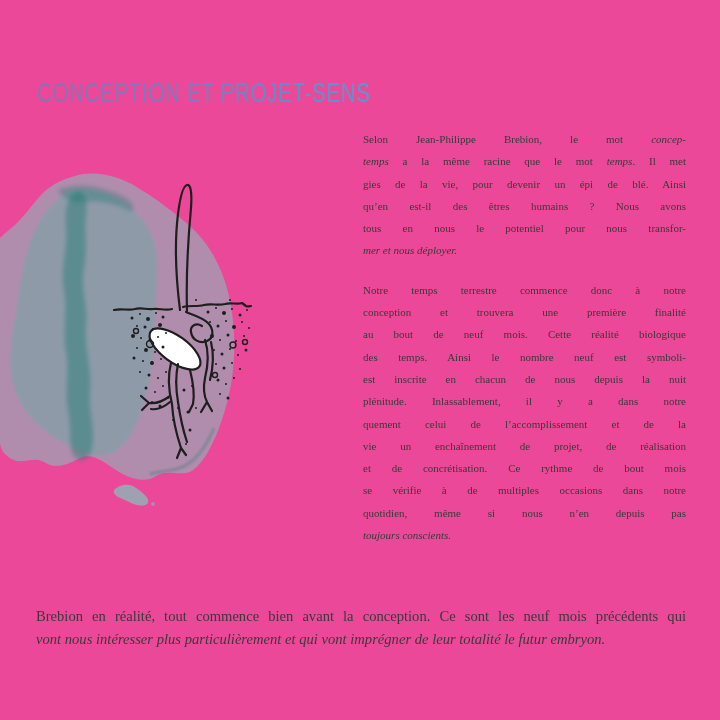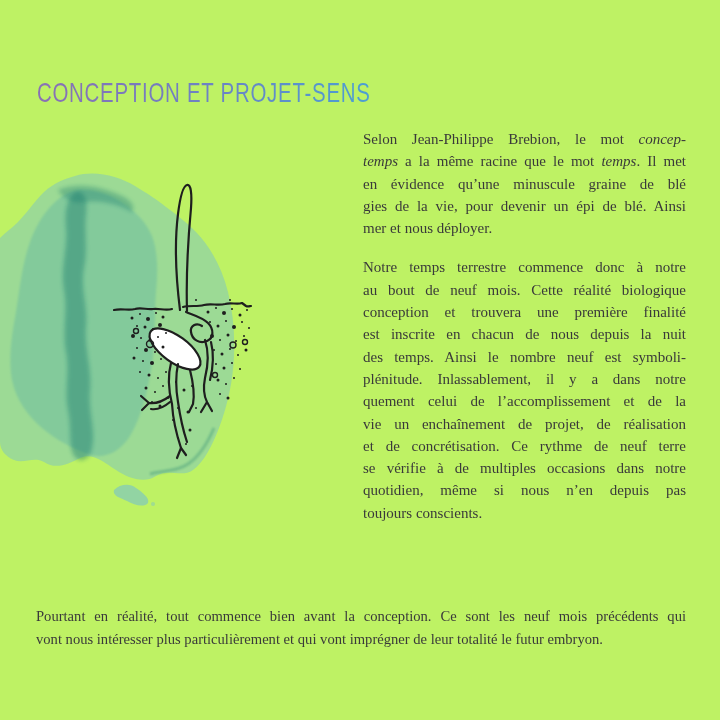--- a/index.html
+++ b/index.html
@@ -1,19 +1,19 @@
 <!DOCTYPE html>
 <html lang="fr" style="--ink: #3a3a3a; --title-start: #8a70b4; --title-end: #4b9fd3; --wc-light: #7fc7bd; --wc-mid: #5bb1a5; --wc-dark: #17796d; --wc-ink: #1e1e1e;"><head>
 <meta charset="utf-8">
 <style>
   html,body{margin:0;padding:0;background:#ffffff;}
   .page{
     position:relative;
     width:720px;height:720px;
-    background:#bef264;
+    background:#ec4899;
     overflow:hidden;
     font-family:"Liberation Serif", serif;
     color:var(--ink,#3a3a3a);
   }
   
   .title{
     position:absolute;left:37px;top:79px;
     margin:0;
     font-family:"Liberation Sans", sans-serif;
     font-weight:400;
@@ -25,29 +25,29 @@
     background:linear-gradient(90deg, var(--title-start,#8a70b4) 0%, #6b84c4 55%, var(--title-end,#4b9fd3) 100%);
     -webkit-background-clip:text;
     background-clip:text;
     color:transparent;
   }
   
   .illus{position:absolute;left:0;top:148px;width:270px;height:390px;}
   
   .column{
     position:absolute;left:363px;top:128px;width:323px;
-    font-size:15px;line-height:22.3px;
+    font-size:11px;line-height:22.3px;
   }
   .para{margin:0 0 17px 0;}
   .para:last-child{margin-bottom:16px;}
   .tline{
     text-align:justify;
     text-align-last:justify;
   }
-  .tline.last{text-align-last:left;}
+  .tline.last{text-align-last:left;font-style:italic;}
   .tline em{font-style:italic;}
   
   .footer-para{
     position:absolute;left:36px;top:605px;width:650px;
     font-size:14.6px;line-height:23.4px;
   }
 </style>
 </head>
 <body>
 
@@ -182,38 +182,39 @@
           <circle cx="245" cy="342" r="2.5"></circle>
           <circle cx="215" cy="375" r="2.5"></circle>
       </g>
     </g>
   </svg>
 
   <div class="column">
     <div class="para">
         <div class="tline"><span>Selon Jean-Philippe Brebion, le mot </span><em>concep-</em></div>
         <div class="tline"><em>temps</em><span> a la même racine que le mot </span><em>temps</em><span>. Il met</span></div>
-        <div class="tline"><span>en évidence qu’une minuscule graine de blé</span></div>
         <div class="tline"><span>gies de la vie, pour devenir un épi de blé. Ainsi</span></div>
+        <div class="tline"><span>qu’en est-il des êtres humains ? Nous avons</span></div>
+        <div class="tline"><span>tous en nous le potentiel pour nous transfor-</span></div>
         <div class="tline last"><span>mer et nous déployer.</span></div>
       </div>
     <div class="para">
         <div class="tline"><span>Notre temps terrestre commence donc à notre</span></div>
+        <div class="tline"><span>conception et trouvera une première finalité</span></div>
         <div class="tline"><span>au bout de neuf mois. Cette réalité biologique</span></div>
-        <div class="tline"><span>conception et trouvera une première finalité</span></div>
+        <div class="tline"><span>des temps. Ainsi le nombre neuf est symboli-</span></div>
         <div class="tline"><span>est inscrite en chacun de nous depuis la nuit</span></div>
-        <div class="tline"><span>des temps. Ainsi le nombre neuf est symboli-</span></div>
         <div class="tline"><span>plénitude. Inlassablement, il y a dans notre</span></div>
         <div class="tline"><span>quement celui de l’accomplissement et de la</span></div>
         <div class="tline"><span>vie un enchaînement de projet, de réalisation</span></div>
-        <div class="tline"><span>et de concrétisation. Ce rythme de neuf terre</span></div>
+        <div class="tline"><span>et de concrétisation. Ce rythme de bout mois</span></div>
         <div class="tline"><span>se vérifie à de multiples occasions dans notre</span></div>
         <div class="tline"><span>quotidien, même si nous n’en depuis pas</span></div>
         <div class="tline last"><span>toujours conscients.</span></div>
       </div>
   </div>
 
   <div class="footer-para">
-      <div class="tline"><span>Pourtant en réalité, tout commence bien avant la conception. Ce sont les neuf mois précédents qui</span></div>
+      <div class="tline"><span>Brebion en réalité, tout commence bien avant la conception. Ce sont les neuf mois précédents qui</span></div>
       <div class="tline last"><span>vont nous intéresser plus particulièrement et qui vont imprégner de leur totalité le futur embryon.</span></div>
     </div>
 
 </div>
 
 </body></html>

